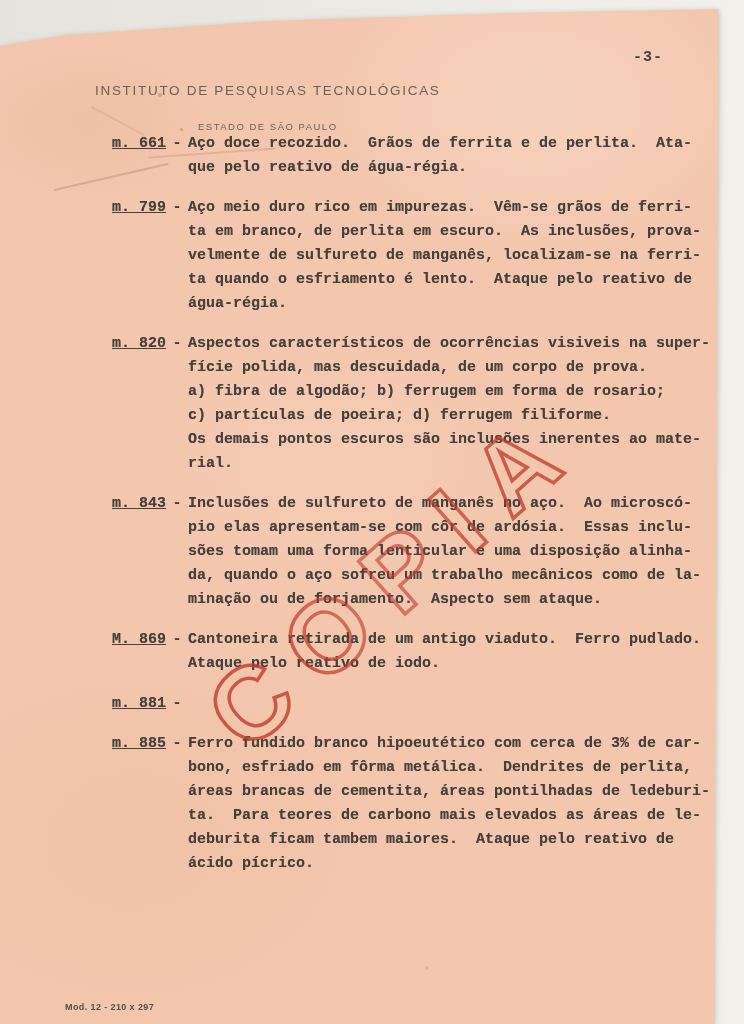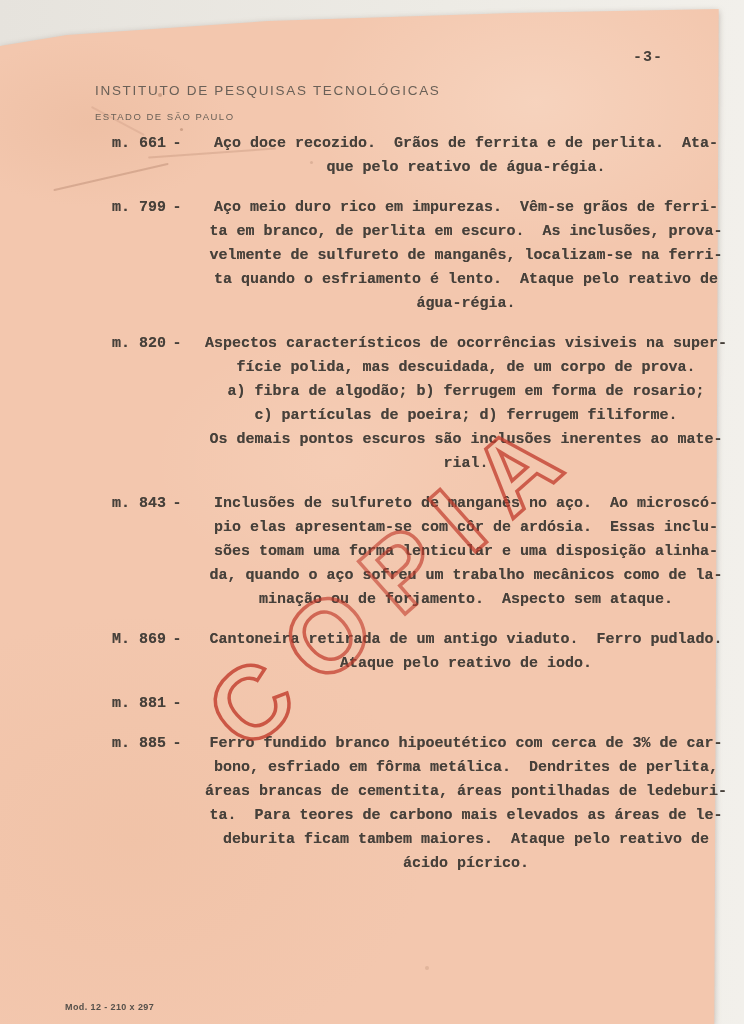--- a/index.html
+++ b/index.html
@@ -43,22 +43,22 @@
   
   .letterhead{
     position:absolute;left:95px;top:83px;
     color:#6a6057;
   }
   .lh1{
     font-size:13.5px;letter-spacing:1.7px;font-weight:400;
     white-space:nowrap;
   }
   .lh2{
-    font-size:9.5px;letter-spacing:1.5px;margin-top:13px;
-    text-align:left;white-space:nowrap;
+    font-size:9.5px;letter-spacing:1.5px;margin-top:23px;
+    text-align:center;white-space:nowrap;
   }
   
   .pagenum{
     position:absolute;left:633px;top:49px;
     font-family:"Liberation Mono", monospace;
     font-weight:700;font-size:15px;color:#46403a;
     letter-spacing:1px;
   }
   
   .entries{
@@ -68,23 +68,23 @@
   .entry{
     display:grid;
     grid-template-columns:54px 22px auto;
     margin-bottom:16px;
     font-family:"Liberation Mono", monospace;
     font-weight:700;
     font-size:15px;line-height:24px;
     color:#46403a;
     text-shadow:0 0 0.5px rgba(70,64,58,0.55);
   }
-  .entry .lbl{white-space:nowrap;}
+  .entry .lbl{white-space:nowrap;text-decoration:underline;}
   .entry .dash{text-align:center;}
-  .entry .txt{white-space:pre-wrap;text-align:center;}
+  .entry .txt{white-space:pre-wrap;}
   
   .stamp{
     position:absolute;left:158px;top:516px;width:470px;height:124px;
     line-height:124px;text-align:center;
     transform:rotate(-41.5deg);
     font-family:"Liberation Sans", sans-serif;
     font-weight:700;font-size:102px;letter-spacing:26px;
     color:rgba(193,58,42,0.85);
     opacity:0.88;
     -webkit-mask-image:linear-gradient(100deg, rgba(0,0,0,1) 20%, rgba(0,0,0,0.72) 45%, rgba(0,0,0,0.95) 75%);

